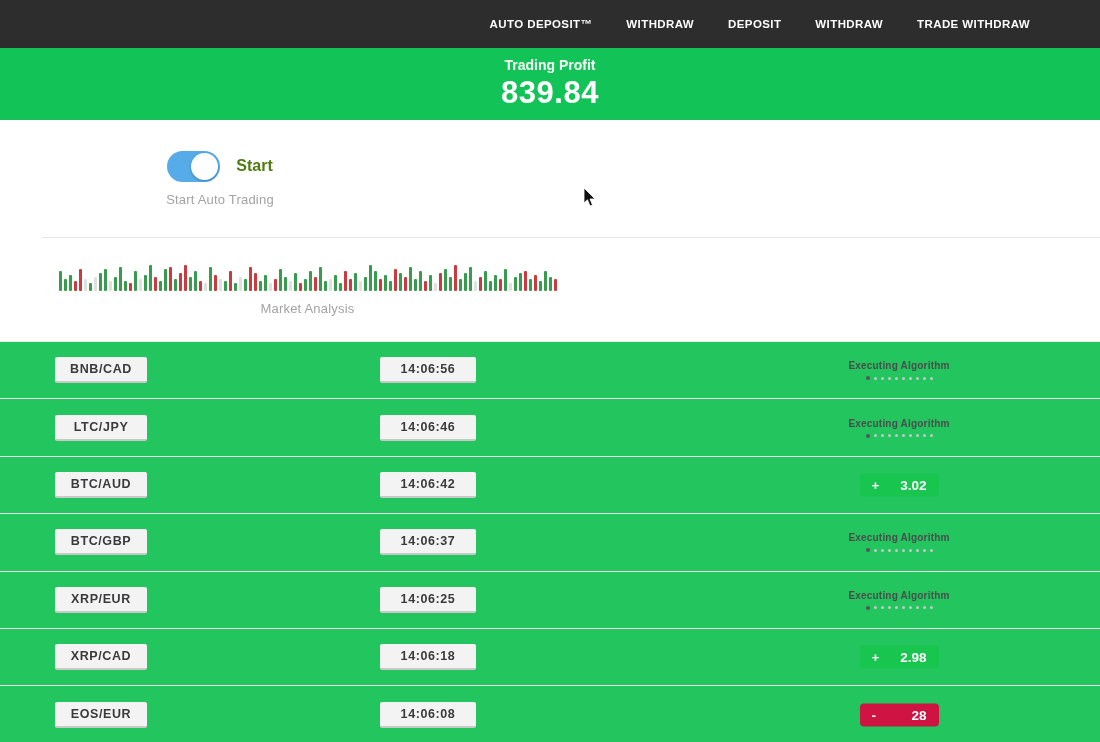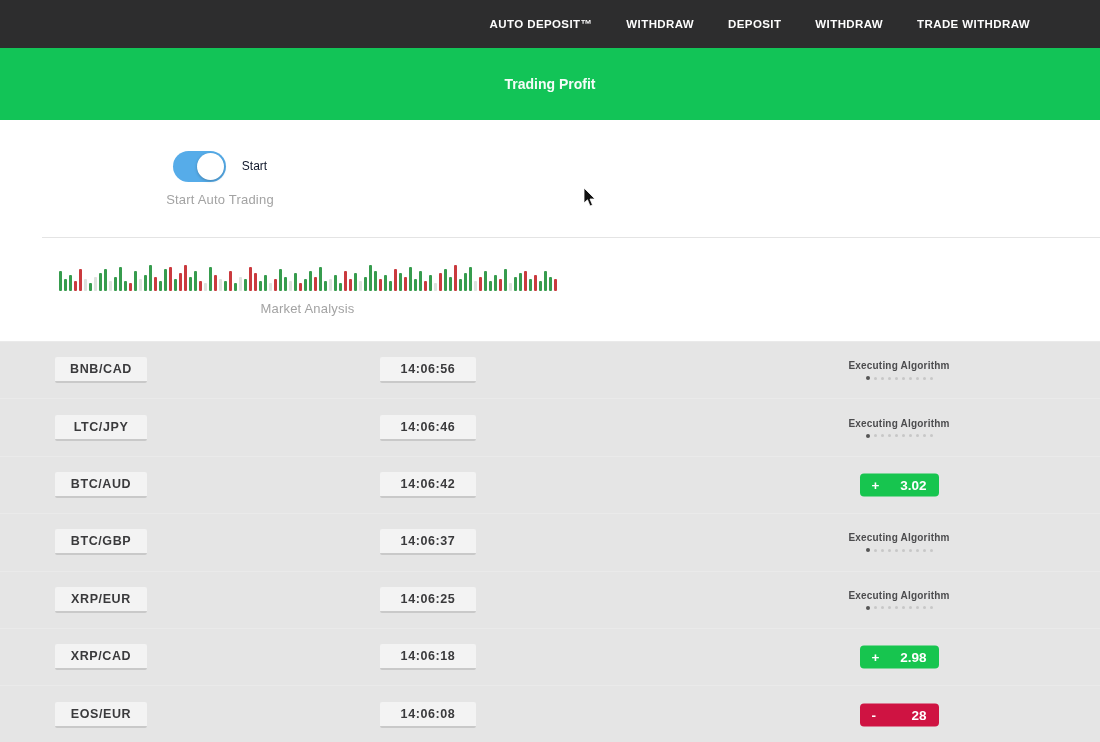--- a/index.html
+++ b/index.html
@@ -28,31 +28,31 @@
   .big-number { font-size:42px; font-weight:bold; color:#2e2e30; letter-spacing:.5px; }
   .med-number { font-size:30px; font-weight:bold; color:#2e2e30; }
   .stat-label { font-size:13px; color:#a3a3a3; margin-top:10px; letter-spacing:.2px; }
 
   
   .toggle-row { display:flex; align-items:center; gap:16px; }
   .toggle { position:relative; width:53px; height:31px; background:#56ace9;
     border-radius:16px; cursor:pointer; }
   .toggle .knob { position:absolute; top:2px; right:2px; width:27px; height:27px;
     background:#fff; border-radius:50%; box-shadow:0 1px 3px rgba(0,0,0,.25); }
-  .toggle-label { font-size:12px; font-weight:normal; color:#0f172a; }
+  .toggle-label { font-size:16px; font-weight:bold; color:#4d7c0f; }
 
   .section-divider { border-top:1px solid #e4e4e4; margin-left:42px; }
 
   
   .bars { display:flex; align-items:flex-end; gap:2px; height:28px; }
   .bars .bar { width:3px; border-radius:1px; }
 
   
   .trade-row { position:relative; height:57.4px; border-top:1px solid #eaeaea;
-    background:#e5e5e5; }
+    background:#22c55e; }
   .chip { position:absolute; top:50%; transform:translateY(-50%);
     background:#f3f3f3; border-bottom:2px solid #c9c9c9; border-radius:2px;
     padding:5px 0; text-align:center; font-size:12.5px; font-weight:bold;
     color:#3a3a3c; letter-spacing:.6px; }
   .chip-pair { left:55px; width:92px; }
   .chip-time { left:380px; width:96px; }
   .status-zone { position:absolute; left:815px; width:168px; top:50%;
     transform:translateY(-50%); display:flex; flex-direction:column;
     align-items:center; gap:5px; }
   .exec-label { font-size:10px; font-weight:bold; color:#4c4c4e; letter-spacing:.2px; }
@@ -76,20 +76,21 @@
   <nav class="topnav" id="topnav">
       <div class="nav-item">AUTO DEPOSIT™</div>
       <div class="nav-item">WITHDRAW</div>
       <div class="nav-item">DEPOSIT</div>
       <div class="nav-item">WITHDRAW</div>
       <div class="nav-item">TRADE WITHDRAW</div>
     </nav>
 
   <header class="profit-banner">
     <div class="label">Trading Profit</div>
+    <div class="value">839.84</div>
   </header>
 
   <section class="stats-row stats-row-1">
     <div class="stat-right">
       <div class="toggle-row">
         <div class="toggle">
           <div class="knob"></div>
         </div>
         <div class="toggle-label">Start</div>
       </div>

